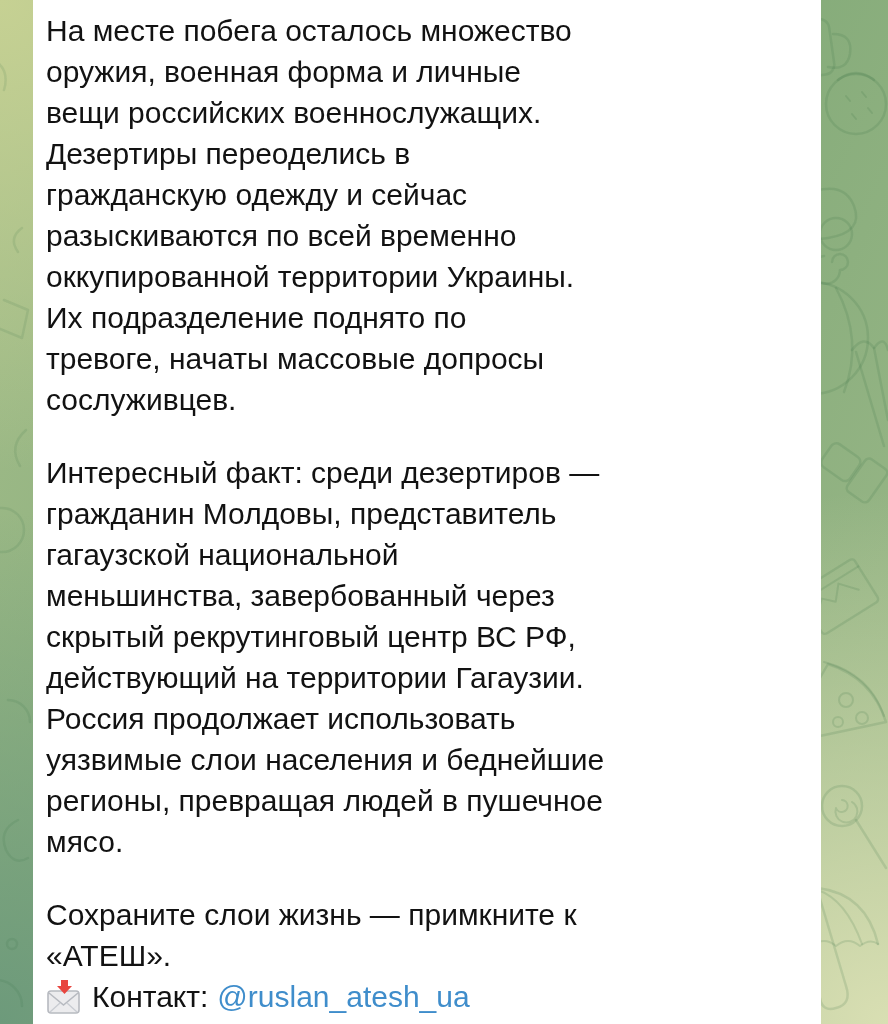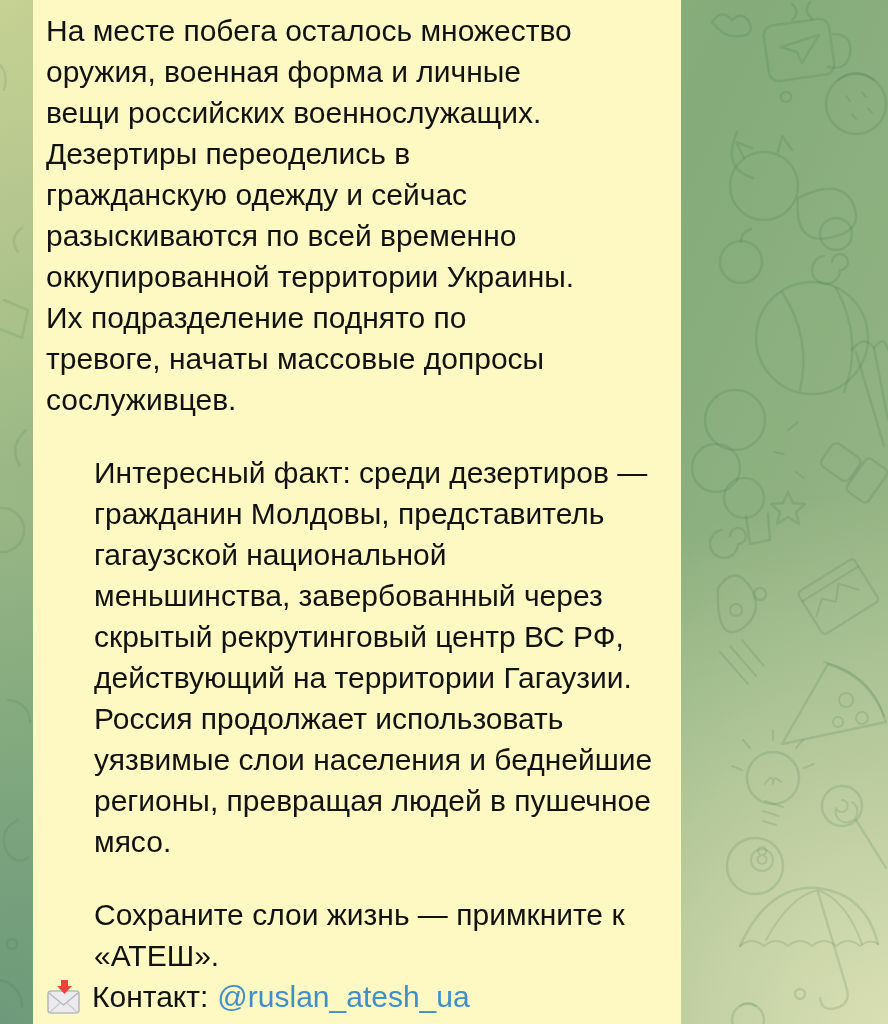--- a/index.html
+++ b/index.html
@@ -14,28 +14,28 @@
     background:
       radial-gradient(58% 46% at 0% 0%,   rgba(198,209,147,1) 0%, rgba(198,209,147,0) 100%),
       radial-gradient(62% 52% at 100% 100%, rgba(217,223,179,1) 0%, rgba(217,223,179,0) 100%),
       radial-gradient(55% 50% at 0% 100%, rgba(109,154,123,1) 0%, rgba(109,154,123,0) 100%),
       linear-gradient(115deg,#a3bd8a 0%,#84ab79 55%,#9db98a 100%);
   }
   .doodles{position:absolute;inset:0;}
   .doodles *{fill:none;stroke:#356f42;stroke-width:2.5;stroke-linecap:round;stroke-linejoin:round;}
   .doodles .fine{stroke-width:2;}
   .bubble{
-    position:absolute;top:0;left:33px;width:648px;height:1024px;
-    background:#fef9c3;
+    position:absolute;top:0;left:33px;width:788px;height:1024px;
+    background:#ffffff;
     color:#121212;
     font-size:30px;line-height:41px;
     padding:10px 14px 0 13px;box-sizing:border-box;
   }
   .para{margin:0 0 0 0;white-space:pre-line;}
-  .para + .para{margin-top:32px;margin-left:48px;}
+  .para + .para{margin-top:32px;}
   .contact-line{margin:0;display:flex;align-items:center;}
   .emoji{display:inline-block;width:37px;height:37px;margin-right:9px;flex:0 0 auto;position:relative;top:1px;}
   a.username{color:#3f8dcb;text-decoration:none;}
   .label{margin-right:9px;}
 </style>
 </head>
 <body>
 
 <div class="screen">
 

